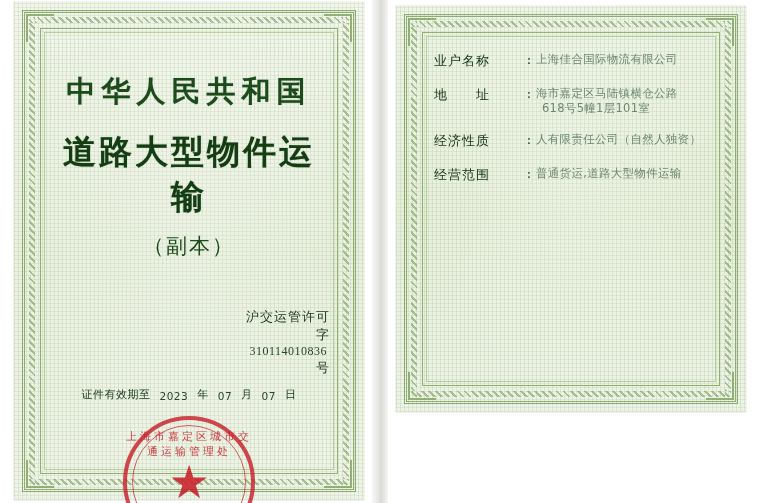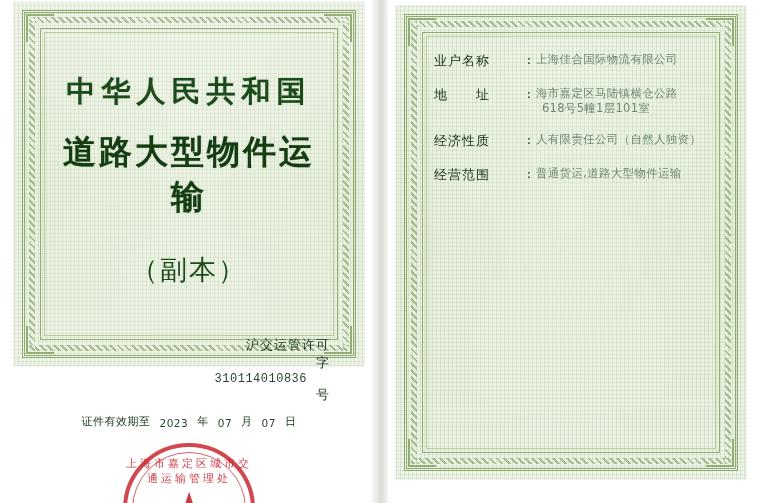--- a/index.html
+++ b/index.html
@@ -23,32 +23,32 @@
   
   .page {
     position: absolute;
     top: 0;
     background: #eef3e6;
   }
   .page-left {
     left: 14px;
     top: 2px;
     width: 350px;
-    height: 364px;
+    height: 498px;
     background:
       repeating-linear-gradient(90deg, rgba(150,180,130,0.22) 0 1px, rgba(255,255,255,0) 1px 4px),
       repeating-linear-gradient(0deg, rgba(150,180,130,0.18) 0 1px, rgba(255,255,255,0) 1px 4px),
       linear-gradient(180deg, #f2f6ec 0%, #e9f0de 50%, #eff4e8 100%);
     box-shadow: 0 0 1px rgba(0,0,0,0.3);
   }
   .page-right {
     left: 396px;
     top: 6px;
     width: 350px;
-    height: 473px;
+    height: 406px;
     background:
       repeating-linear-gradient(90deg, rgba(150,180,130,0.22) 0 1px, rgba(255,255,255,0) 1px 4px),
       repeating-linear-gradient(0deg, rgba(150,180,130,0.18) 0 1px, rgba(255,255,255,0) 1px 4px),
       linear-gradient(180deg, #eef4e6 0%, #e7efdb 50%, #edf3e6 100%);
     box-shadow: 0 0 1px rgba(0,0,0,0.3);
   }
 
   
   .frame-outer {
     position: absolute;
@@ -124,45 +124,45 @@
   .title-sub {
     margin-top: 18px;
     font-family: "DejaVu Serif", "Liberation Serif", serif;
     font-weight: bold;
     font-size: 33px;
     letter-spacing: 3px;
     color: #143d14;
     text-shadow: 0 0 1px rgba(20,60,20,0.45);
   }
   .title-copy {
-    margin-top: 32px;
-    font-family: "DejaVu Serif", "Liberation Serif", serif;
-    font-size: 27px;
+    margin-top: 12px;
+    font-family: "DejaVu Serif", "Liberation Serif", serif;
+    font-size: 21px;
     letter-spacing: 2px;
     color: #1b4a1b;
   }
 
   .license-no-row {
     margin-top: 48px;
     display: flex;
     align-items: flex-end;
     justify-content: center;
     font-family: "DejaVu Serif", "Liberation Serif", serif;
     font-size: 13px;
     color: #17361a;
     letter-spacing: 1px;
     flex-direction: column;
   }
   .license-no-row .lbl { white-space: nowrap; }
   .license-no-row .gap { width: 7px; }
   .license-no-row .num {
-    font-family: Liberation Mono, monospace;
+    font-family: Liberation Serif, serif;
     font-size: 12px;
     letter-spacing: 0.5px;
-    padding: 0 23px;
+    padding: 0 3px;
     color: #26452a;
   }
 
   .valid-row {
     margin-top: 10px;
     display: flex;
     align-items: flex-end;
     justify-content: center;
     font-family: "DejaVu Serif", "Liberation Serif", serif;
     font-size: 11px;

